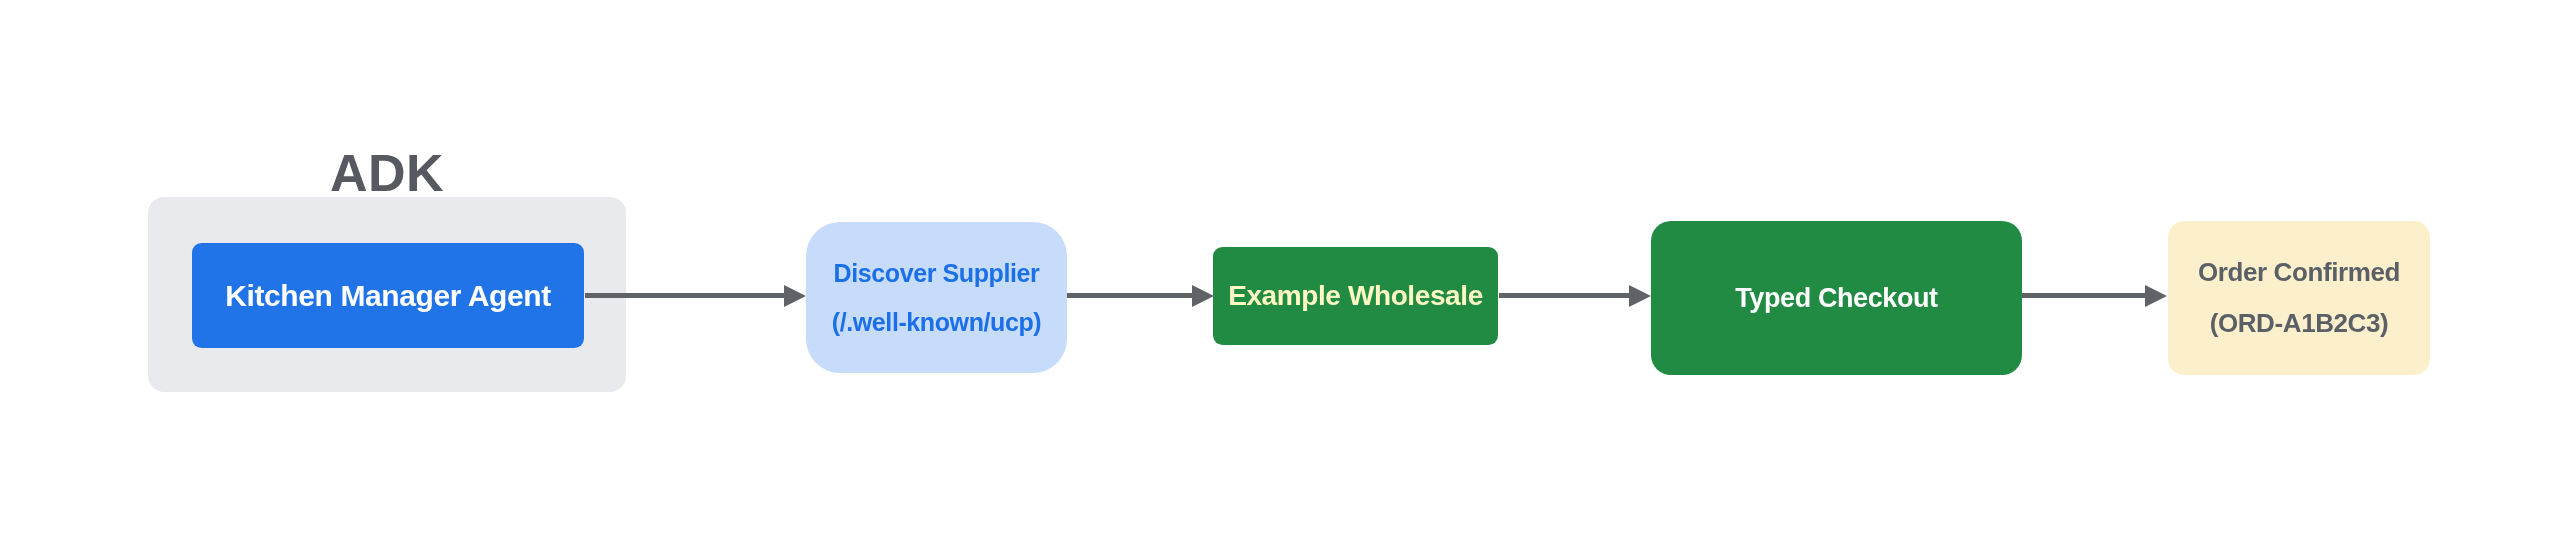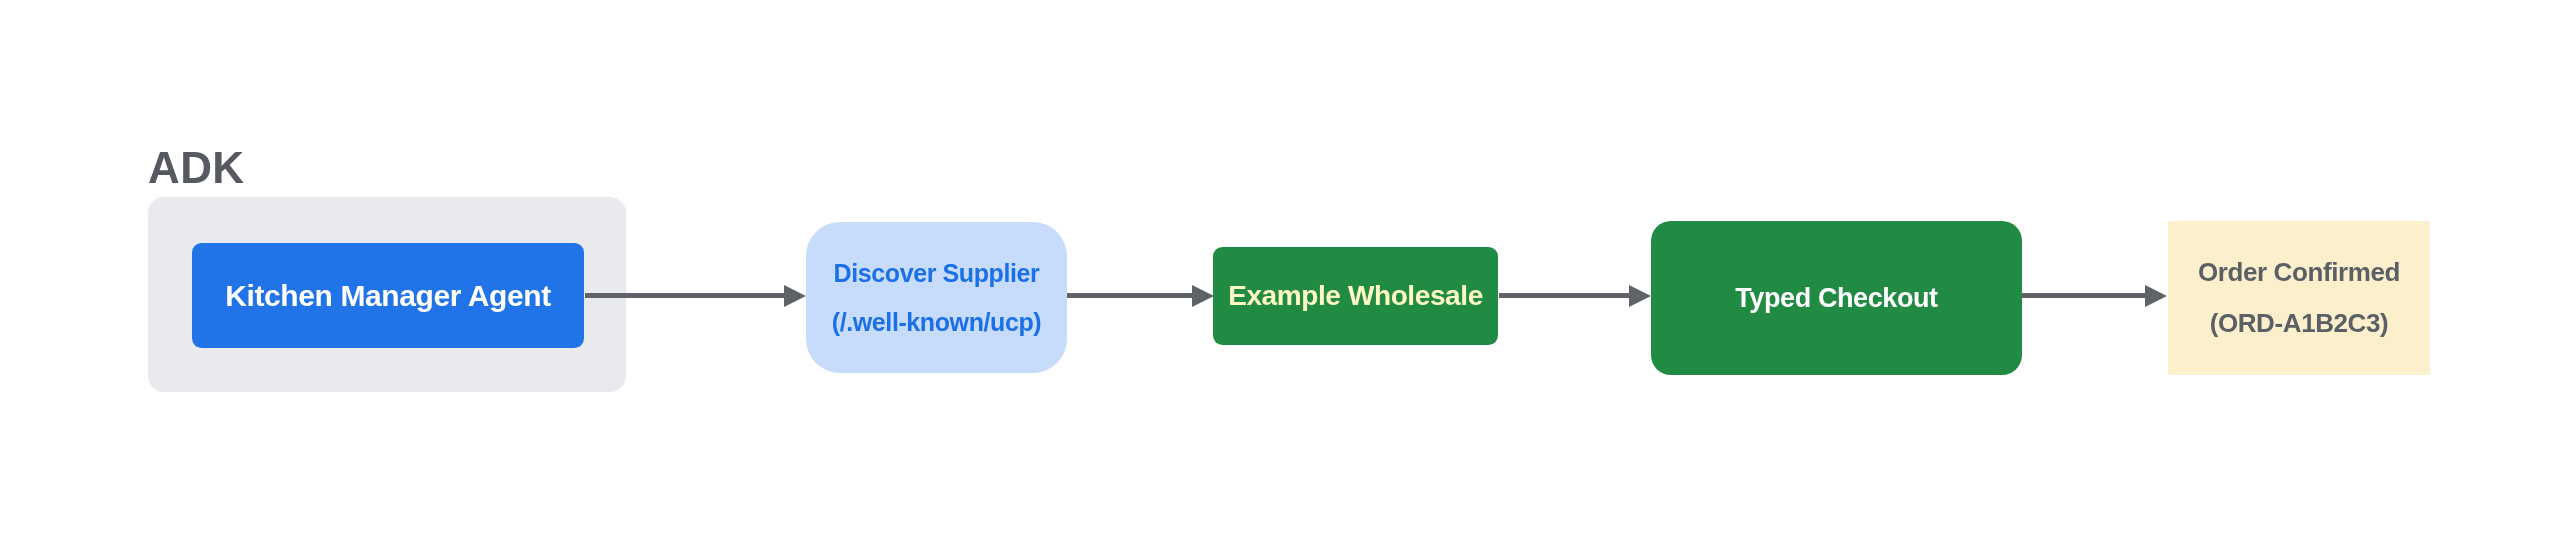--- a/index.html
+++ b/index.html
@@ -9,22 +9,22 @@
     height: 539px;
     background: #ffffff;
     font-family: "Liberation Sans", sans-serif;
     overflow: hidden;
   }
   .abs { position: absolute; }
 
   
   #adk-label {
     left: 148px; top: 143px; width: 478px;
-    text-align: left;
-    font-size: 44px; font-weight: bold;
+    text-align: center;
+    font-size: 52px; font-weight: bold;
     letter-spacing: 0.4px;
   }
   #adk-container {
     left: 148px; top: 197px; width: 478px; height: 195px;
     border-radius: 16px;
   }
   #agent-node {
     left: 192px; top: 243px; width: 392px; height: 105px;
     border-radius: 9.5px;
     display: flex; align-items: center; justify-content: center;
@@ -38,21 +38,21 @@
     display: flex; flex-direction: column; align-items: center; justify-content: center;
     gap: 23.4px;
     font-weight: bold; letter-spacing: -0.4px;
     text-align: center;
     z-index: 2;
   }
   .node .l1, .node .l2 { line-height: 1.05; white-space: nowrap; }
   #node-discover  { left: 806px; top: 222px; width: 261px; height: 151px; border-radius: 34px; font-size: 25px; align-items: center; }
   #node-wholesale { left: 1213px; top: 247px; width: 285px; height: 98px; border-radius: 9.5px; font-size: 28px; }
   #node-checkout  { left: 1651px; top: 221px; width: 371px; height: 154px; border-radius: 20px; font-size: 27px; }
-  #node-confirmed { left: 2168px; top: 221px; width: 262px; height: 154px; border-radius: 2px; font-size: 26px; }
+  #node-confirmed { left: 2168px; top: 221px; width: 262px; height: 154px; border-radius: 16px; font-size: 26px; }
 
   
   .arrow-line { height: 5.1px; top: 293px; z-index: 3; }
   .arrow-head {
     width: 0; height: 0; top: 285px; z-index: 3;
     border-top: 11px solid transparent;
     border-bottom: 11px solid transparent;
     border-left-width: 22px; border-left-style: solid;
   }
   #arrow1-line { left: 585px;  width: 202px; }

